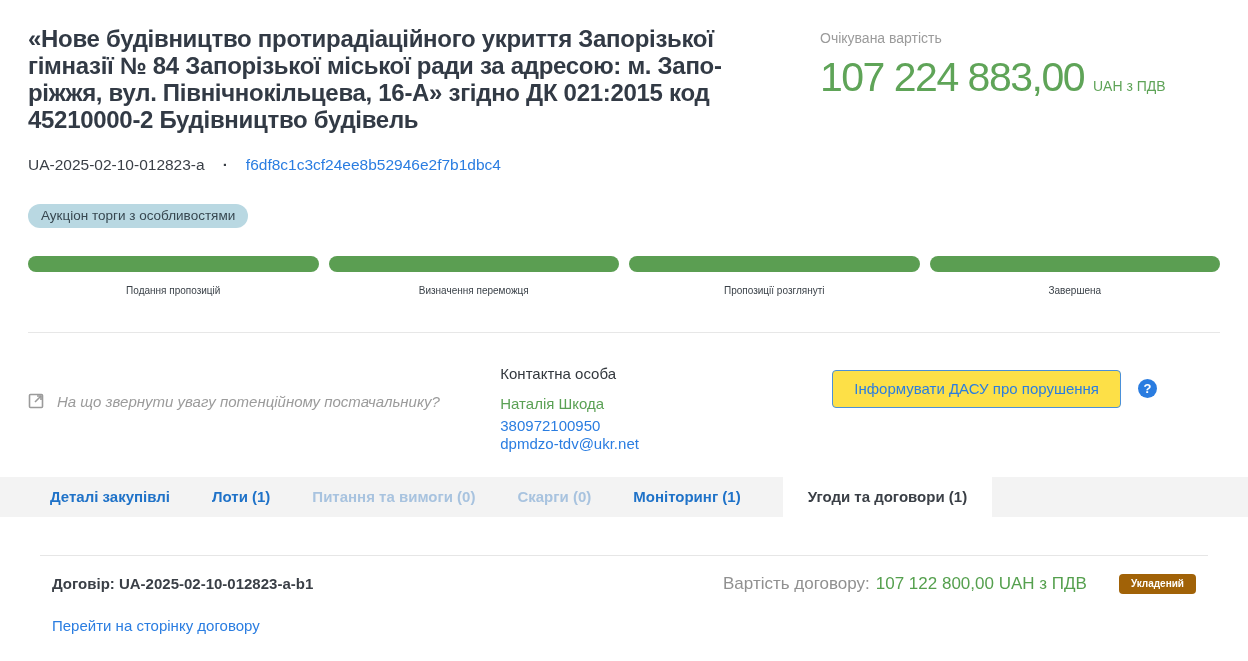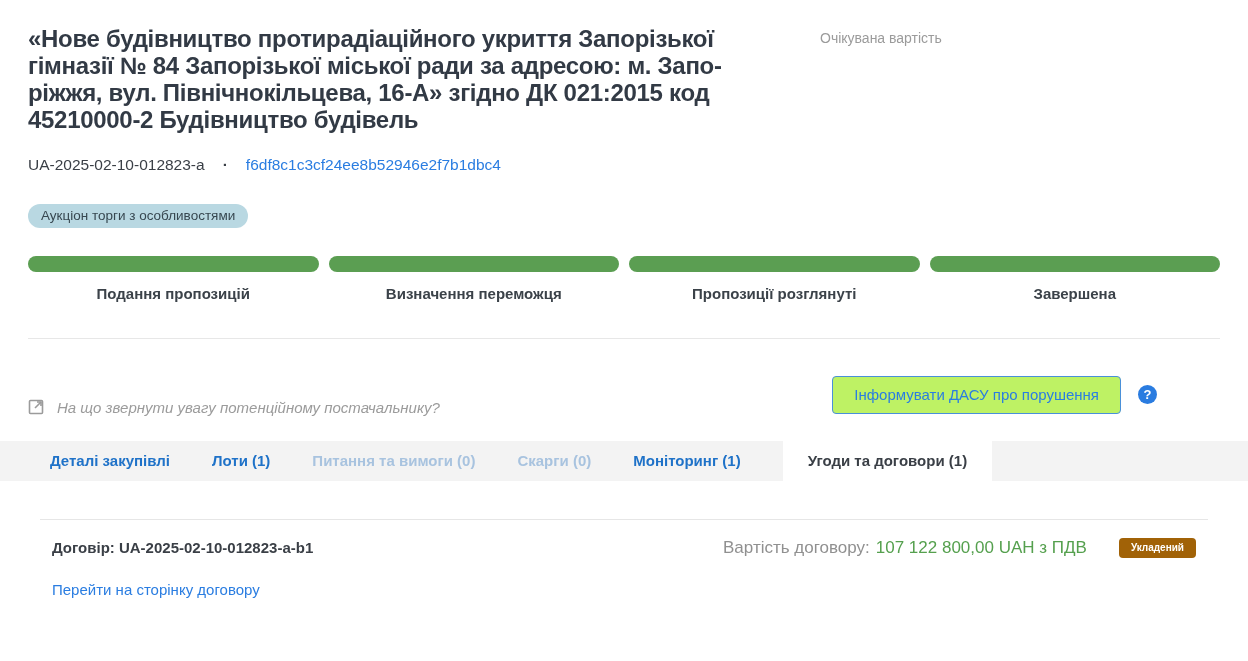--- a/index.html
+++ b/index.html
@@ -39,21 +39,21 @@
     color: #374750;
     font-size: 13.5px;
     padding: 4px 13px 5px;
     border-radius: 12px;
   }
 
   
   .stages { display: flex; gap: 10px; margin-top: 28px; }
   .stage { flex: 1; }
   .stage-bar { height: 16px; background: #5b9e52; border-radius: 8px; }
-  .stage-label { text-align: center; margin-top: 13px; font-size: 15px; font-weight: 700; color: #3b4249; }
+  .stage-label { text-align: center; margin-top: 13px; font-size: 10px; font-weight: 400; color: #3b4249; }
 
   .divider-full { border-top: 1px solid #e7e7e7; margin-top: 36px; }
 
   
   .contact-row { display: flex; margin-top: 32px; }
   .note {
     flex: 1;
     display: flex;
     align-items: center;
     gap: 13px;
@@ -67,21 +67,21 @@
   .note svg { flex: 0 0 auto; }
   .contact { width: 332px; font-size: 15px; }
   .contact-label { color: #33383e; font-size: 15px; margin-bottom: 13px; }
   .contact-name  { color: #5ba155; margin-bottom: 5px; }
   .contact-phone { color: #2a7de1; margin-bottom: 1px; }
   .contact-email { color: #2a7de1; }
   .actions { display: flex; align-items: flex-start; gap: 17px; margin-right: 63px; padding-top: 5px; }
   .report-btn {
     border: 1px solid #4a90d9;
     color: #2a7de1;
-    background: #bef264;
+    background: #fde047;
     font-family: "Liberation Sans", sans-serif;
     font-size: 15px;
     padding: 9px 21px 10px;
     border-radius: 4px;
     cursor: pointer;
     white-space: nowrap;
   }
   .help-icon {
     width: 19px; height: 19px;
     border-radius: 50%;
@@ -143,20 +143,24 @@
 <div class="container">
 
   
   <div class="header-row">
     <h1 class="tender-title">«Нове будівництво протирадіаційного укриття Запорізької
 гімназії № 84 Запорізької міської ради за адресою: м. Запо-
 ріжжя, вул. Північнокільцева, 16-А» згідно ДК 021:2015 код
 45210000-2 Будівництво будівель</h1>
     <div class="expected">
       <div class="expected-label">Очікувана вартість</div>
+      <div class="expected-amount-row">
+        <span class="expected-amount">107 224 883,00</span>
+        <span class="expected-currency">UAH з ПДВ</span>
+      </div>
     </div>
   </div>
 
   <div class="id-row">
     <span>UA-2025-02-10-012823-a</span>
     <span class="id-sep">·</span>
     <a class="hash-link">f6df8c1c3cf24ee8b52946e2f7b1dbc4</a>
   </div>
 
   <span class="proc-badge">Аукціон торги з особливостями</span>
@@ -186,20 +190,26 @@
   
   <div class="contact-row">
     <div class="note">
       <svg width="16" height="16" viewBox="0 0 16 16" fill="none" stroke="#9b9b9b" stroke-width="1.6">
         <rect x="1.5" y="1.5" width="13" height="13" rx="1"></rect>
         <path d="M7 9 L13 3"></path>
         <path d="M9 3 H13 V7"></path>
       </svg>
       <span>На що звернути увагу потенційному постачальнику?</span>
     </div>
+    <div class="contact">
+      <div class="contact-label">Контактна особа</div>
+      <div class="contact-name">Наталія Шкода</div>
+      <div class="contact-phone">380972100950</div>
+      <div class="contact-email">dpmdzo-tdv@ukr.net</div>
+    </div>
     <div class="actions">
       <button class="report-btn">Інформувати ДАСУ про порушення</button>
       <div class="help-icon">?</div>
     </div>
   </div>
 
 </div>
 
 <div class="tabs">
   <div class="tab tab--link">Деталі закупівлі</div>

